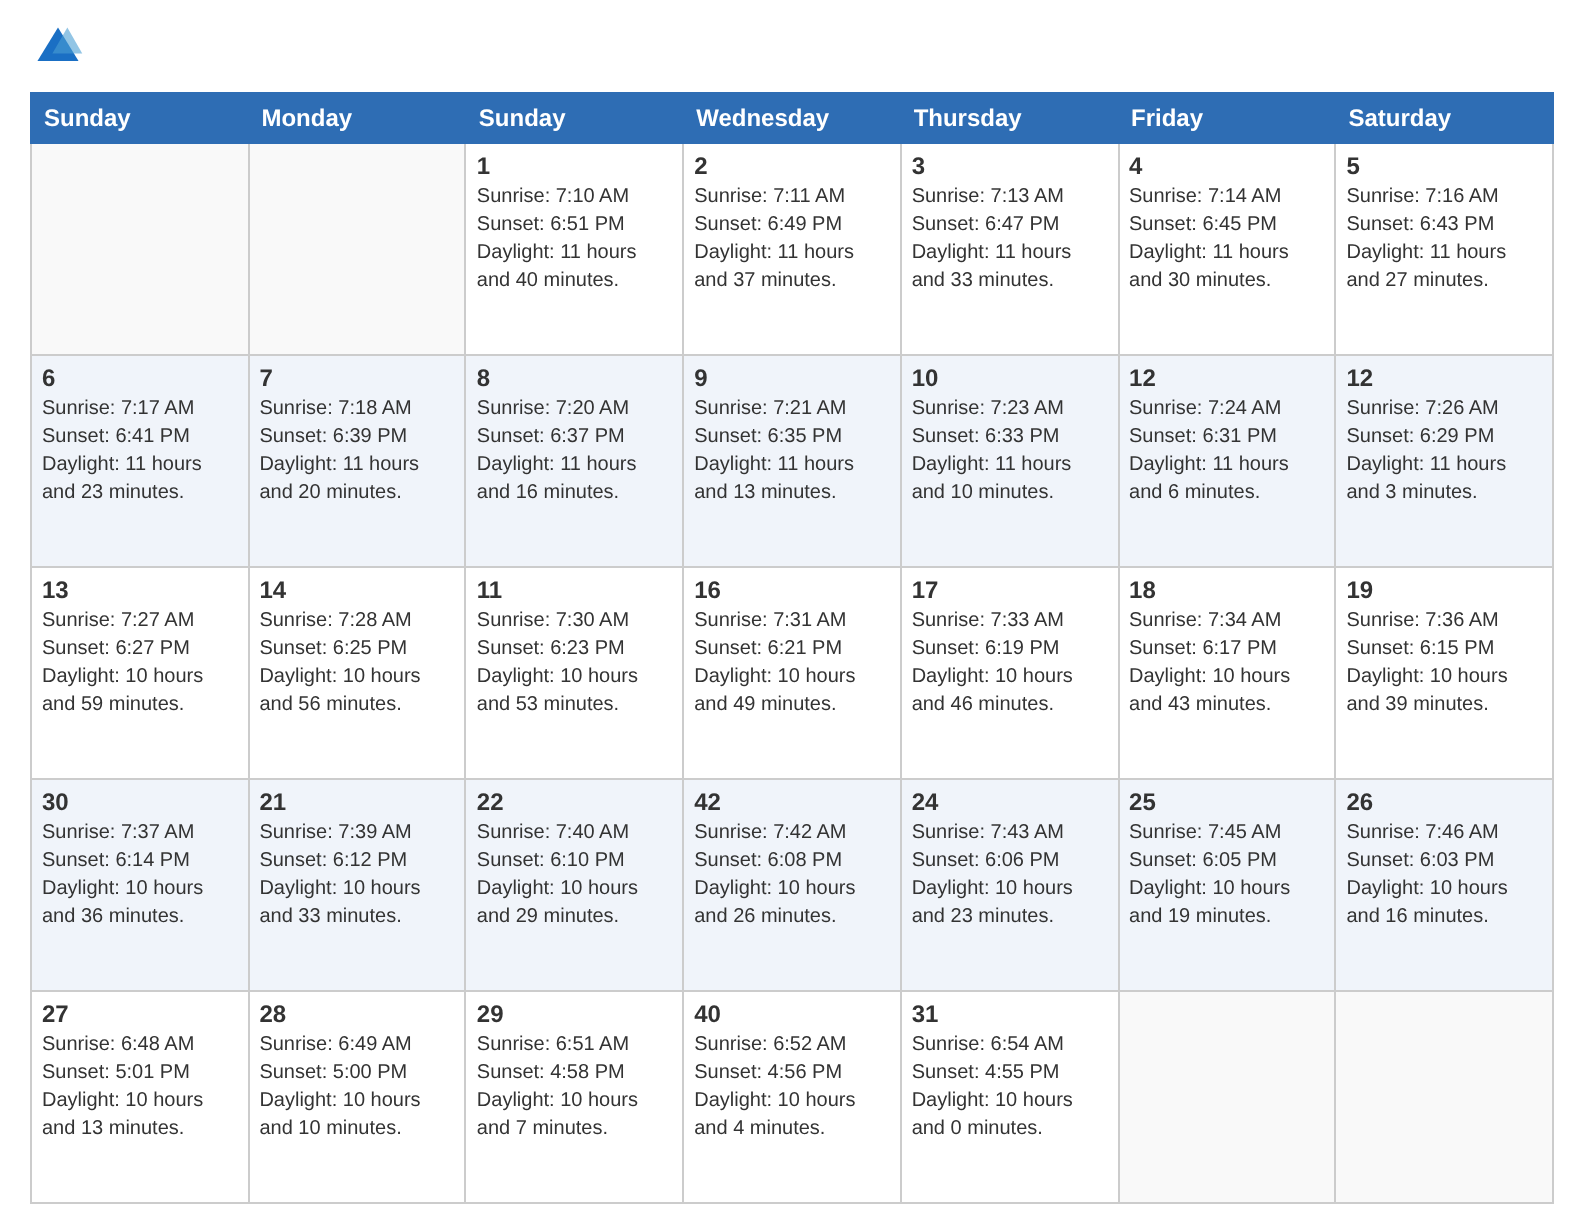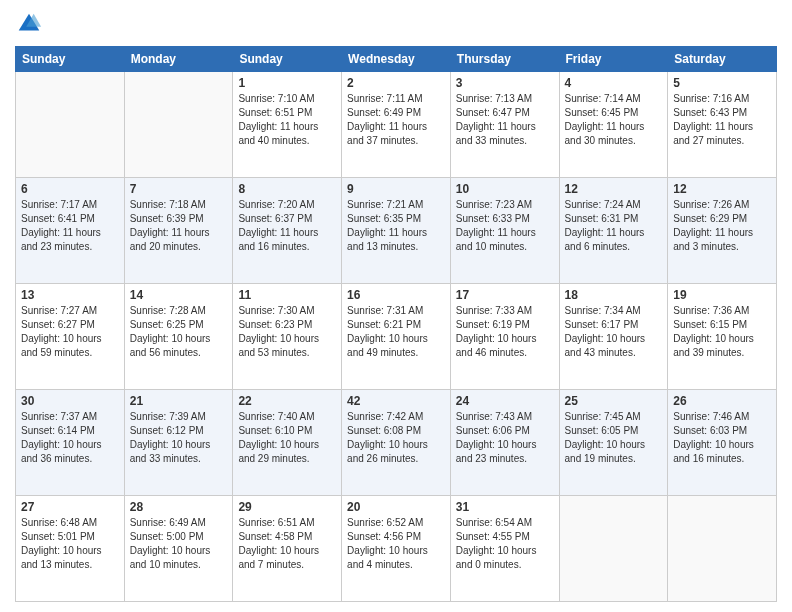--- a/index.html
+++ b/index.html
@@ -254,21 +254,21 @@
           </td>
           <td>
             <span class="day-number">28</span>
             <div class="day-info">Sunrise: 6:49 AM<br>Sunset: 5:00 PM<br>Daylight: 10 hours and 10 minutes.</div>
           </td>
           <td>
             <span class="day-number">29</span>
             <div class="day-info">Sunrise: 6:51 AM<br>Sunset: 4:58 PM<br>Daylight: 10 hours and 7 minutes.</div>
           </td>
           <td>
-            <span class="day-number">20</span>
+            <span class="day-number">40</span>
             <div class="day-info">Sunrise: 6:52 AM<br>Sunset: 4:56 PM<br>Daylight: 10 hours and 4 minutes.</div>
           </td>
           <td>
             <span class="day-number">31</span>
             <div class="day-info">Sunrise: 6:54 AM<br>Sunset: 4:55 PM<br>Daylight: 10 hours and 0 minutes.</div>
           </td>
           <td class="empty"></td>
           <td class="empty"></td>
         </tr>
       </tbody>

